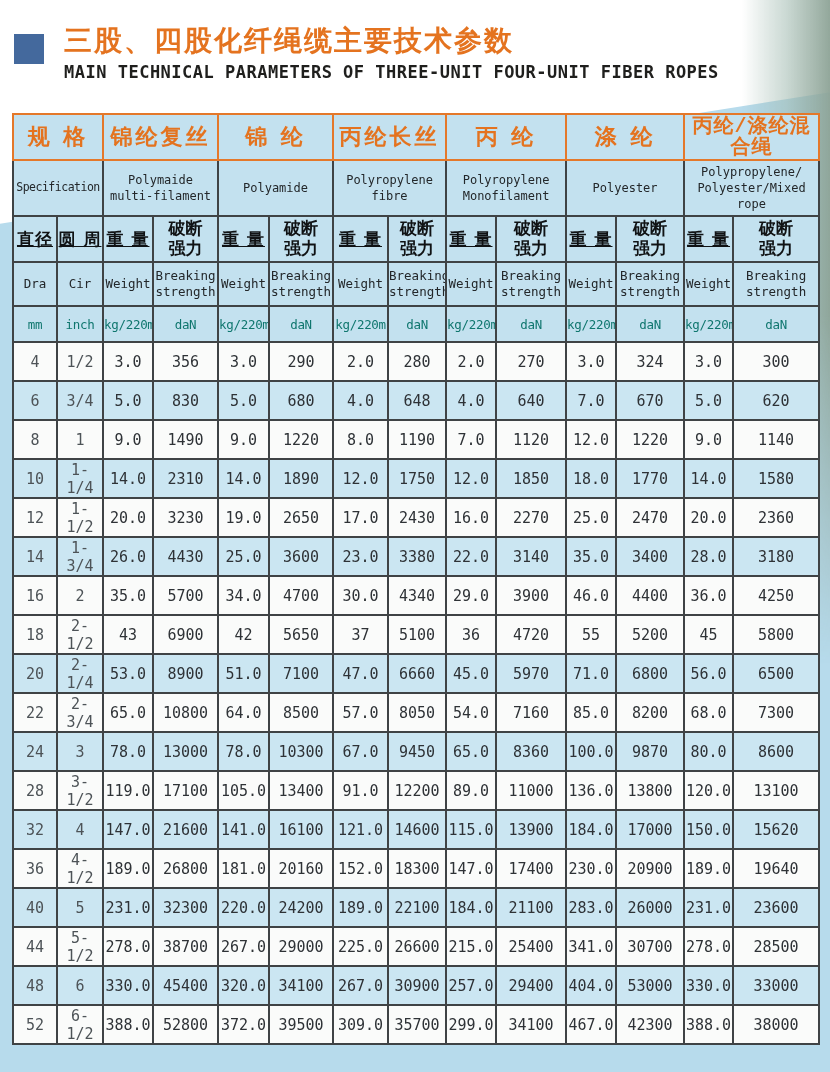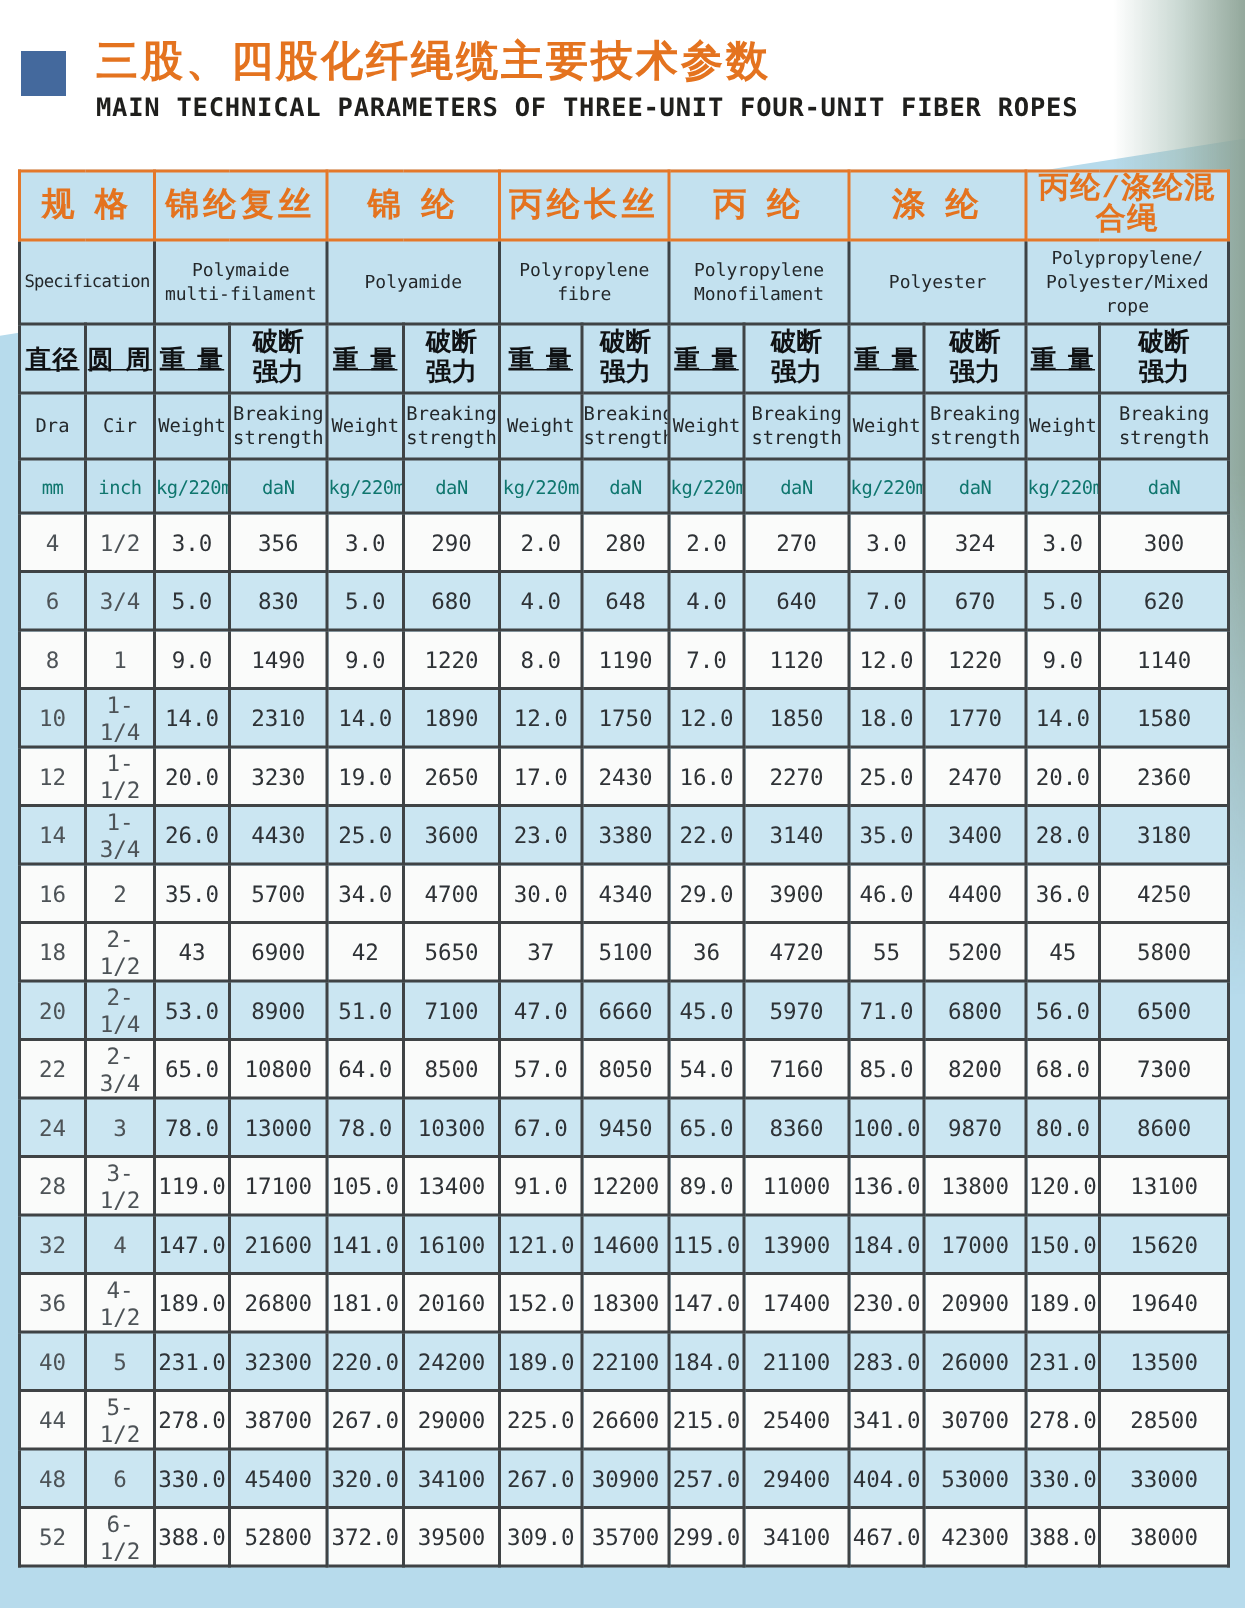--- a/index.html
+++ b/index.html
@@ -395,21 +395,21 @@
           <td>32300</td>
           <td>220.0</td>
           <td>24200</td>
           <td>189.0</td>
           <td>22100</td>
           <td>184.0</td>
           <td>21100</td>
           <td>283.0</td>
           <td>26000</td>
           <td>231.0</td>
-          <td>13500</td>
+          <td>23600</td>
         </tr>
         <tr>
           <td class="rowlabel">44</td>
           <td class="rowlabel">5-1/2</td>
           <td>278.0</td>
           <td>38700</td>
           <td>267.0</td>
           <td>29000</td>
           <td>225.0</td>
           <td>26600</td>

